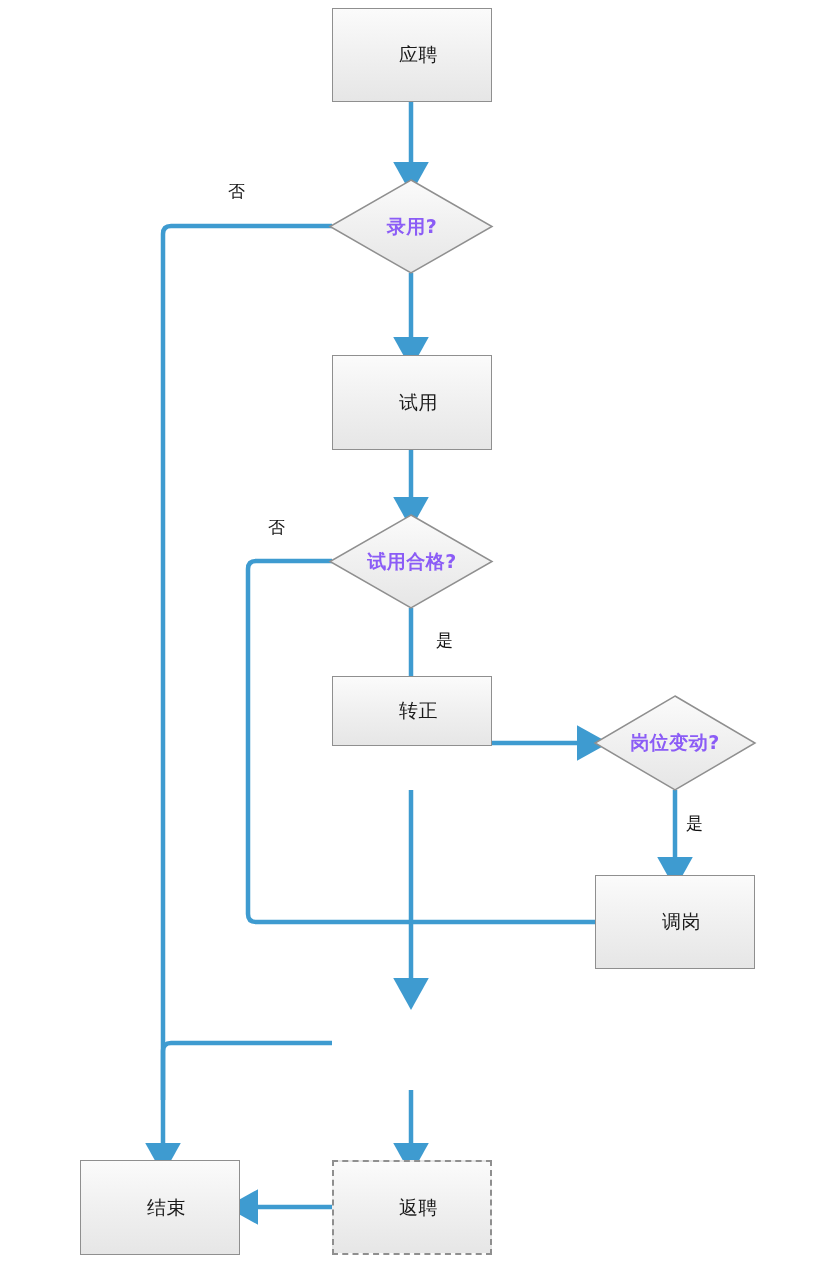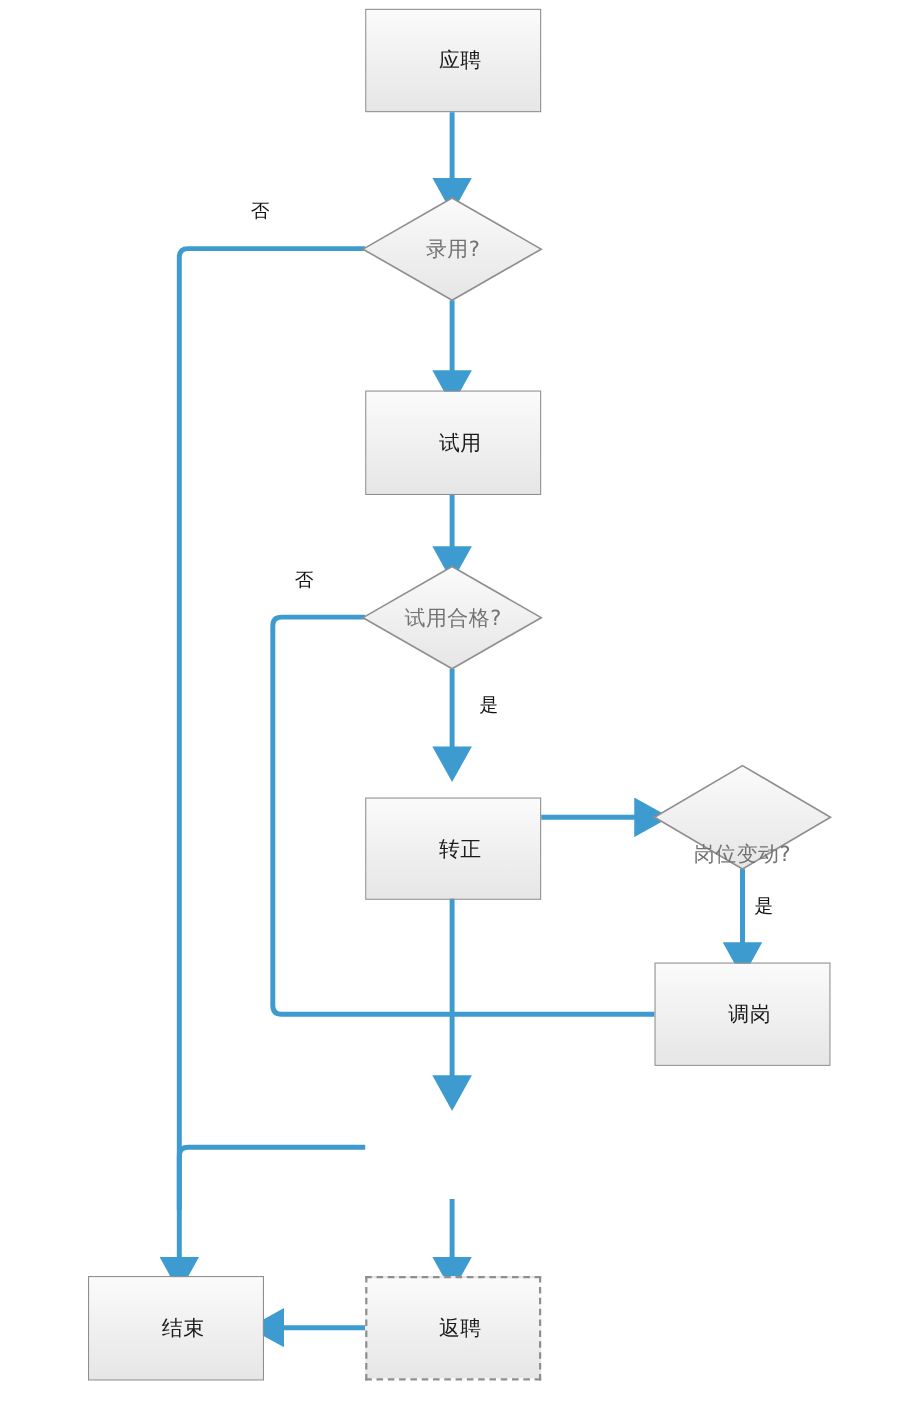--- a/index.html
+++ b/index.html
@@ -43,22 +43,23 @@
     border: 2px dashed #8f8f8f;
   }
   .node-decision {
     background: transparent;
     border: none;
   }
   .node-decision .dtext {
     position: relative;
     z-index: 3;
     font-size: 19px;
-    color: #737373;
+    color: #8b5cf6;
     white-space: nowrap;
+    font-weight: bold;
   }
   .edge-label {
     position: absolute;
     font-size: 17px;
     color: #111111;
     white-space: nowrap;
   }
 </style>
 </head>
 <body>
@@ -123,25 +124,25 @@
   </div>
 
   <div class="node node-process" style="left:332px; top:355px; width:160px; height:95px;">
     <span>试用</span>
   </div>
 
   <div class="node node-decision" style="left:332px; top:515px; width:160px; height:93px;">
     <span class="dtext">试用合格?</span>
   </div>
 
-  <div class="node node-process" style="left:332px; top:725px; width:160px; height:93px;font-family:Liberation Serif, serif;">
+  <div class="node node-process" style="left:332px; top:676px; width:160px; height:70px;font-family:Liberation Serif, serif;">
     <span>转正</span>
   </div>
 
-  <div class="node node-decision" style="left:595px; top:696px; width:160px; height:94px;align-items:flex-end;">
+  <div class="node node-decision" style="left:595px; top:696px; width:160px; height:94px;">
     <span class="dtext">岗位变动?</span>
   </div>
 
   <div class="node node-process" style="left:595px; top:875px; width:160px; height:94px;align-items:center;">
     <span>调岗</span>
   </div>
 
 
   <div class="node node-process dashed" style="left:332px; top:1160px; width:160px; height:95px;">
     <span>返聘</span>

